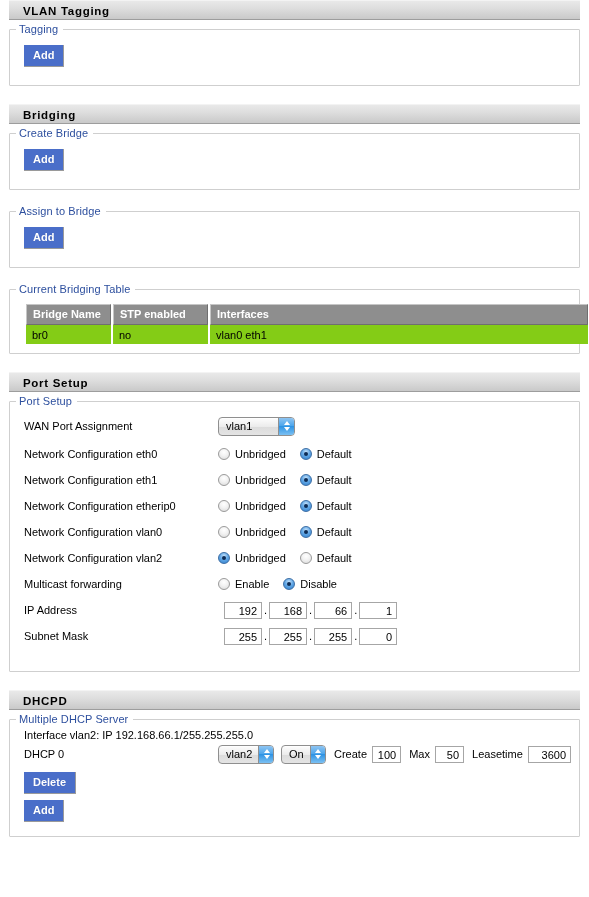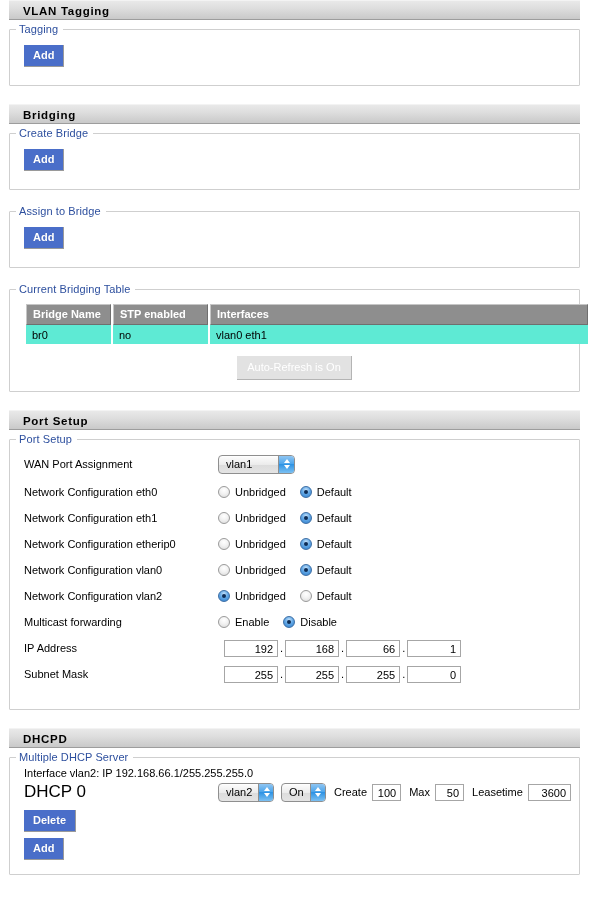--- a/index.html
+++ b/index.html
@@ -101,21 +101,21 @@
     padding: 3px 6px 4px 6px;
     border-top: 1px solid #c6c6c6;
     border-left: 1px solid #c6c6c6;
     border-right: 1px solid #6f6f6f;
     border-bottom: 1px solid #6f6f6f;
   }
   table.bridgetable td {
     padding: 4px 6px 3px 6px;
     font-size: 11px;
     color: #000;
-    background: #5eead4;
+    background: #84cc16;
   }
   .autorefresh-wrap {
     text-align: center;
     margin-top: 12px;
     margin-bottom: 2px;
   }
 
   
   .row {
     display: flex;
@@ -218,31 +218,31 @@
     font-family: "Liberation Sans", sans-serif;
     font-size: 11px;
     color: #000;
     height: 17px;
     line-height: 17px;
     text-align: right;
     padding: 0 4px 0 2px;
     box-sizing: border-box;
     display: inline-block;
   }
-  .oct { width: 54px; }
+  .oct { width: 38px; }
   .dot { padding: 0 2px; font-size: 11px; color: #000; }
   .num-start { width: 35px; }
   .num-max { width: 35px; }
   .num-lease { width: 53px; }
   .inline-lbl { font-size: 11px; color: #000; margin: 0 5px 0 8px; }
 
   
   .iface-line { font-size: 11px; color: #000; padding-left: 6px; margin-bottom: 1px; }
   .dhcp-row { display: flex; align-items: center; height: 24px; }
-  .dhcp-row .lbl { width: 200px; flex: 0 0 200px; padding-left: 6px; box-sizing: border-box; font-size: 17px; }
+  .dhcp-row .lbl { width: 200px; flex: 0 0 200px; padding-left: 6px; box-sizing: border-box; font-size: 11px; }
   .btn-stack { padding-left: 6px; }
   .btn-stack .btn-blue { margin-top: 6px; }
 </style>
 </head>
 <body>
 
 <div class="section-bar">VLAN Tagging</div>
 
 <div class="fs">
   <div class="legend">Tagging</div>
@@ -291,23 +291,20 @@
     </thead>
     <tbody>
       <tr>
         <td>br0</td>
         <td>no</td>
         <td>vlan0 eth1</td>
       </tr>
     </tbody>
   </table>
 
-  <div class="autorefresh-wrap">
-    <button class="btn-disabled">Auto-Refresh is On</button>
-  </div>
 </div>
 
 <div style="height:18px"></div>
 
 <div class="section-bar">Port Setup</div>
 
 <div class="fs" style="padding-bottom:22px;">
   <div class="legend">Port Setup</div>
 
   <div class="row" style="height:30px;">

